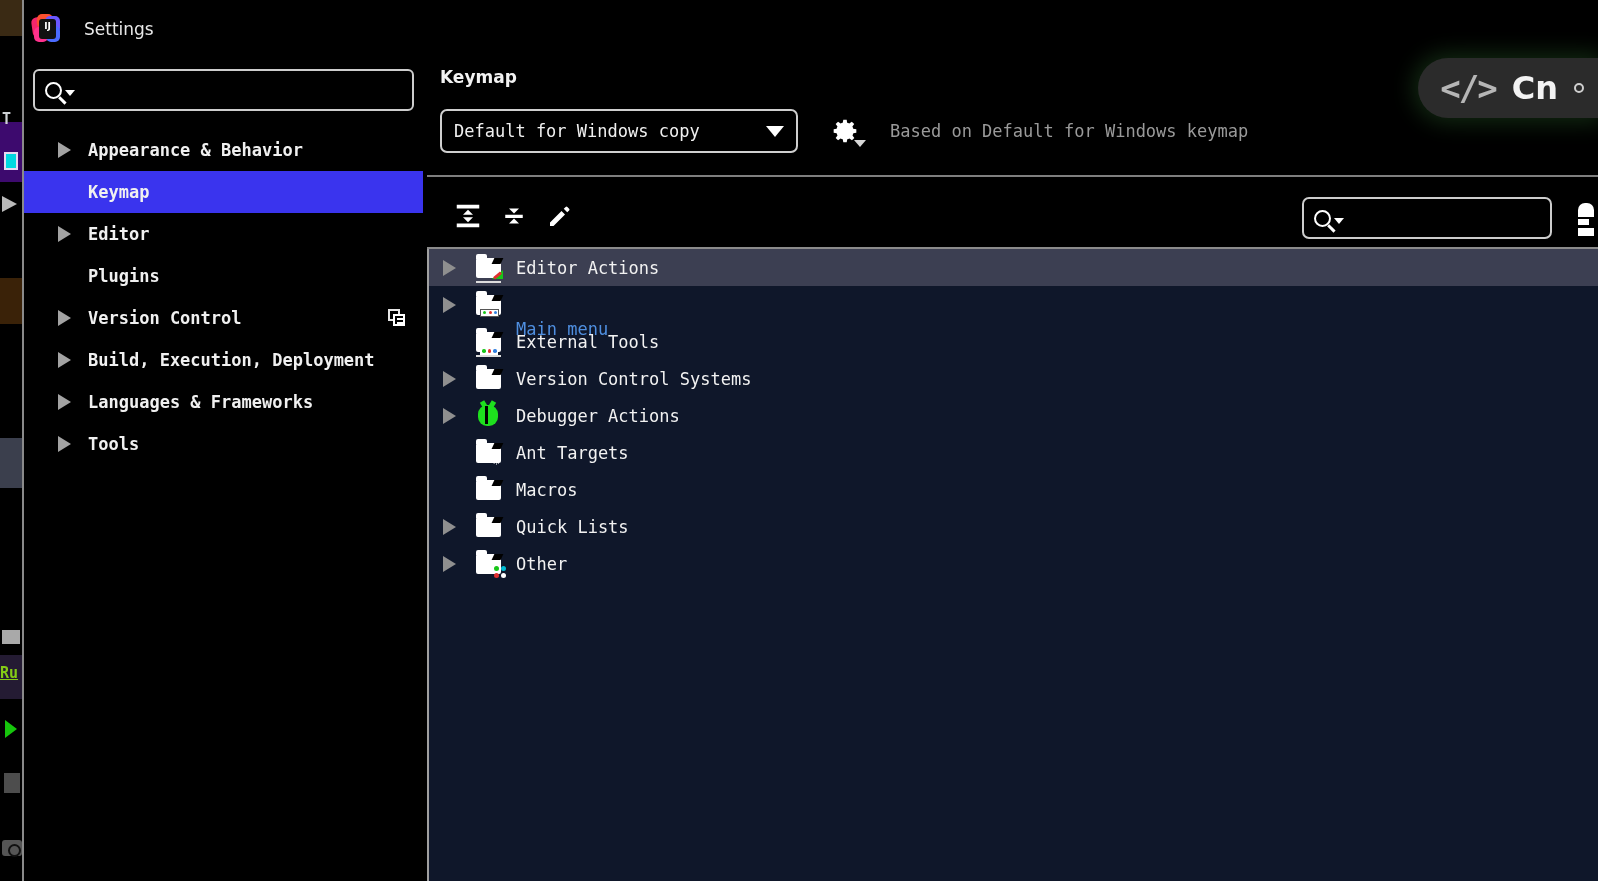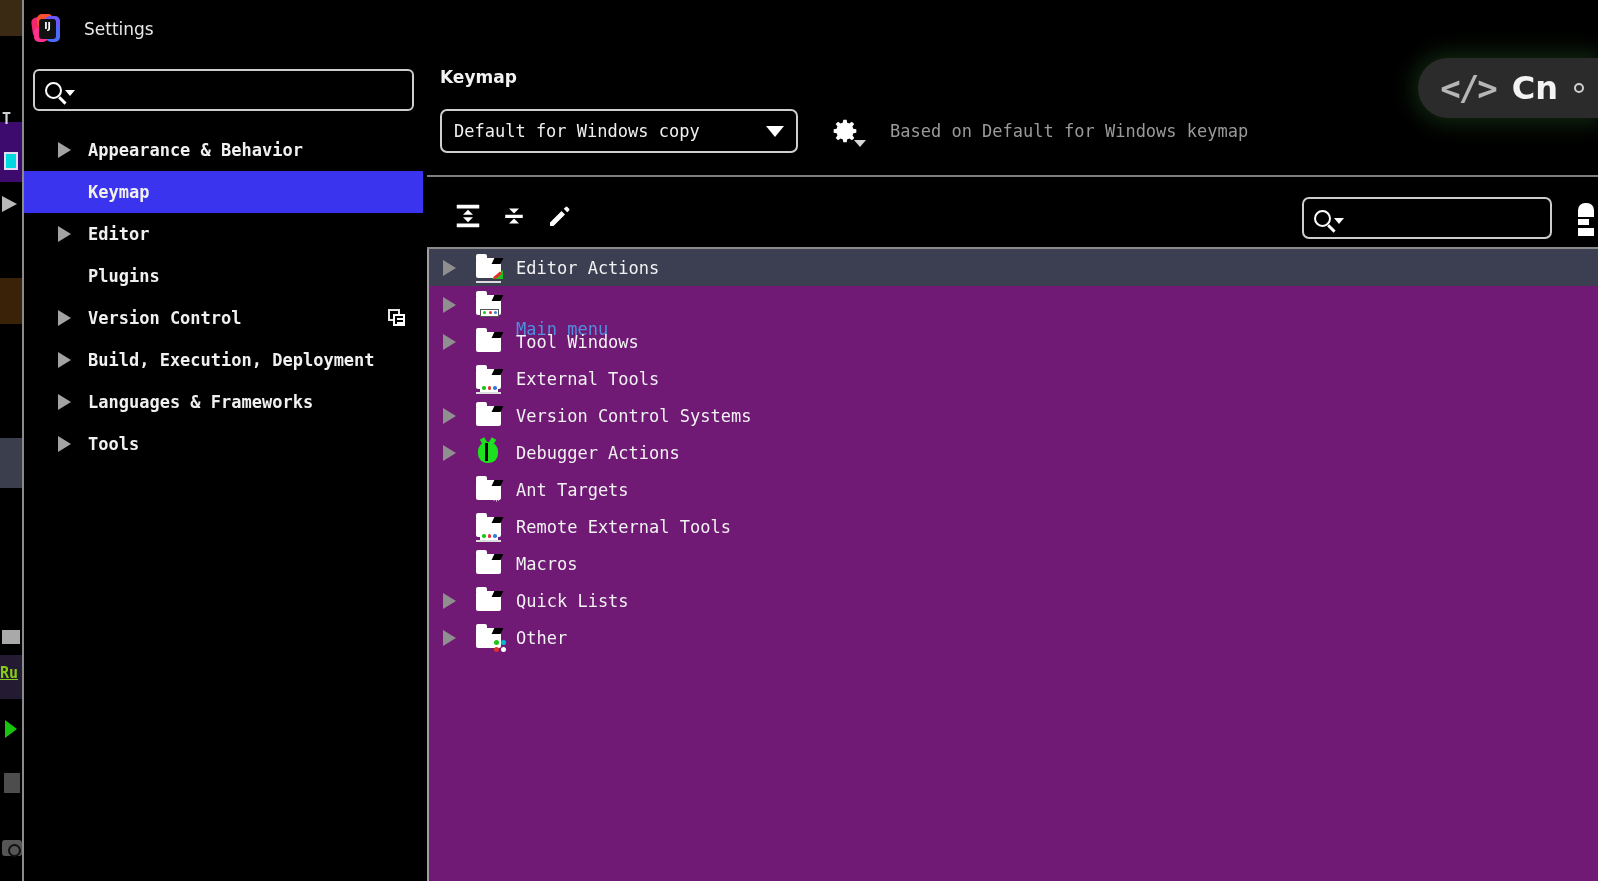--- a/index.html
+++ b/index.html
@@ -93,21 +93,21 @@
   .tbsearch { position:absolute; right: 46px; top: 12px; width: 250px; height: 42px; border:2px solid #cdcdcd;
               border-radius:7px; display:flex; align-items:center; padding-left:10px; }
   .edge-ic { position:absolute; right: 0px; top: 18px; width: 26px; height: 34px; }
   .edge-ic .top { position:absolute; left:6px; top:0; width:16px; height:14px; background:#fff; border-radius:7px 7px 0 0; }
   .edge-ic .mid { position:absolute; left:6px; top:16px; width:11px; height:6px; background:#fff; }
   .edge-ic .bot { position:absolute; left:6px; top:25px; width:16px; height:8px; background:#fff; }
 
   .tool-hr { position:absolute; left: 2px; right: 0; top: 190px; height: 2px; background: #8b8b8b; }
 
   
-  .tree { position:absolute; left: 2px; top: 192px; right: 0; bottom: 0; background:#701a75; border-left: 2px solid #a0a0a0; }
+  .tree { position:absolute; left: 2px; top: 192px; right: 0; bottom: 0; background:#0f172a; border-left: 2px solid #a0a0a0; }
   .tree-row { height: 37px; display:flex; align-items:center; position:relative; padding-left: 10px; }
   .tree-row.sel { background:#3c3f52; }
   .t-arrow { width: 0; height: 0; flex:none; margin-left: 4px;
              border-left: 13px solid #8f8f8f; border-top: 8px solid transparent; border-bottom: 8px solid transparent; }
   .t-arrow.hidden { visibility: hidden; }
   .t-icon { width: 26px; height: 24px; margin-left: 20px; position: relative; flex:none; }
   .t-label { margin-left: 14px; font: 17px "DejaVu Sans Mono", monospace; color:#f2f2f2; white-space:nowrap; }
   .t-label.blue { color:#4f8fe0;margin-top:48px; }
 
   
@@ -303,28 +303,20 @@
               <i class="notch"></i>
             <i class="mm-grid">
                 <i class="dot-g" style="left:2px"></i>
                 <i class="dot-r" style="left:7.5px"></i>
                 <i class="dot-b" style="left:13px"></i>
               </i>
           </span>
           <span class="t-label blue">Main menu</span>
         </div>
 
-        <div class="tree-row">
-          <span class="t-arrow"></span>
-          <span class="t-icon">
-              <i class="folder"></i>
-              <i class="notch"></i>
-            </span>
-          <span class="t-label">Tool Windows</span>
-        </div>
 
         <div class="tree-row">
           <span class="t-arrow hidden"></span>
           <span class="t-icon">
             <i class="folder"></i>
               <i class="notch"></i>
             <i class="dots">
                 <i class="dot-g"></i>
                 <i class="dot-r"></i>
                 <i class="dot-b"></i>
@@ -356,34 +348,20 @@
         <div class="tree-row">
           <span class="t-arrow hidden"></span>
           <span class="t-icon">
             <i class="folder"></i>
               <i class="notch"></i>
               <i class="ant-ov">✳</i>
           </span>
           <span class="t-label">Ant Targets</span>
         </div>
 
-        <div class="tree-row">
-          <span class="t-arrow hidden"></span>
-          <span class="t-icon">
-            <i class="folder"></i>
-              <i class="notch"></i>
-            <i class="dots">
-                <i class="dot-g"></i>
-                <i class="dot-r"></i>
-                <i class="dot-b"></i>
-              </i>
-              <i class="underline"></i>
-          </span>
-          <span class="t-label">Remote External Tools</span>
-        </div>
 
         <div class="tree-row">
           <span class="t-arrow hidden"></span>
           <span class="t-icon">
               <i class="folder"></i>
               <i class="notch"></i>
             </span>
           <span class="t-label">Macros</span>
         </div>
 

